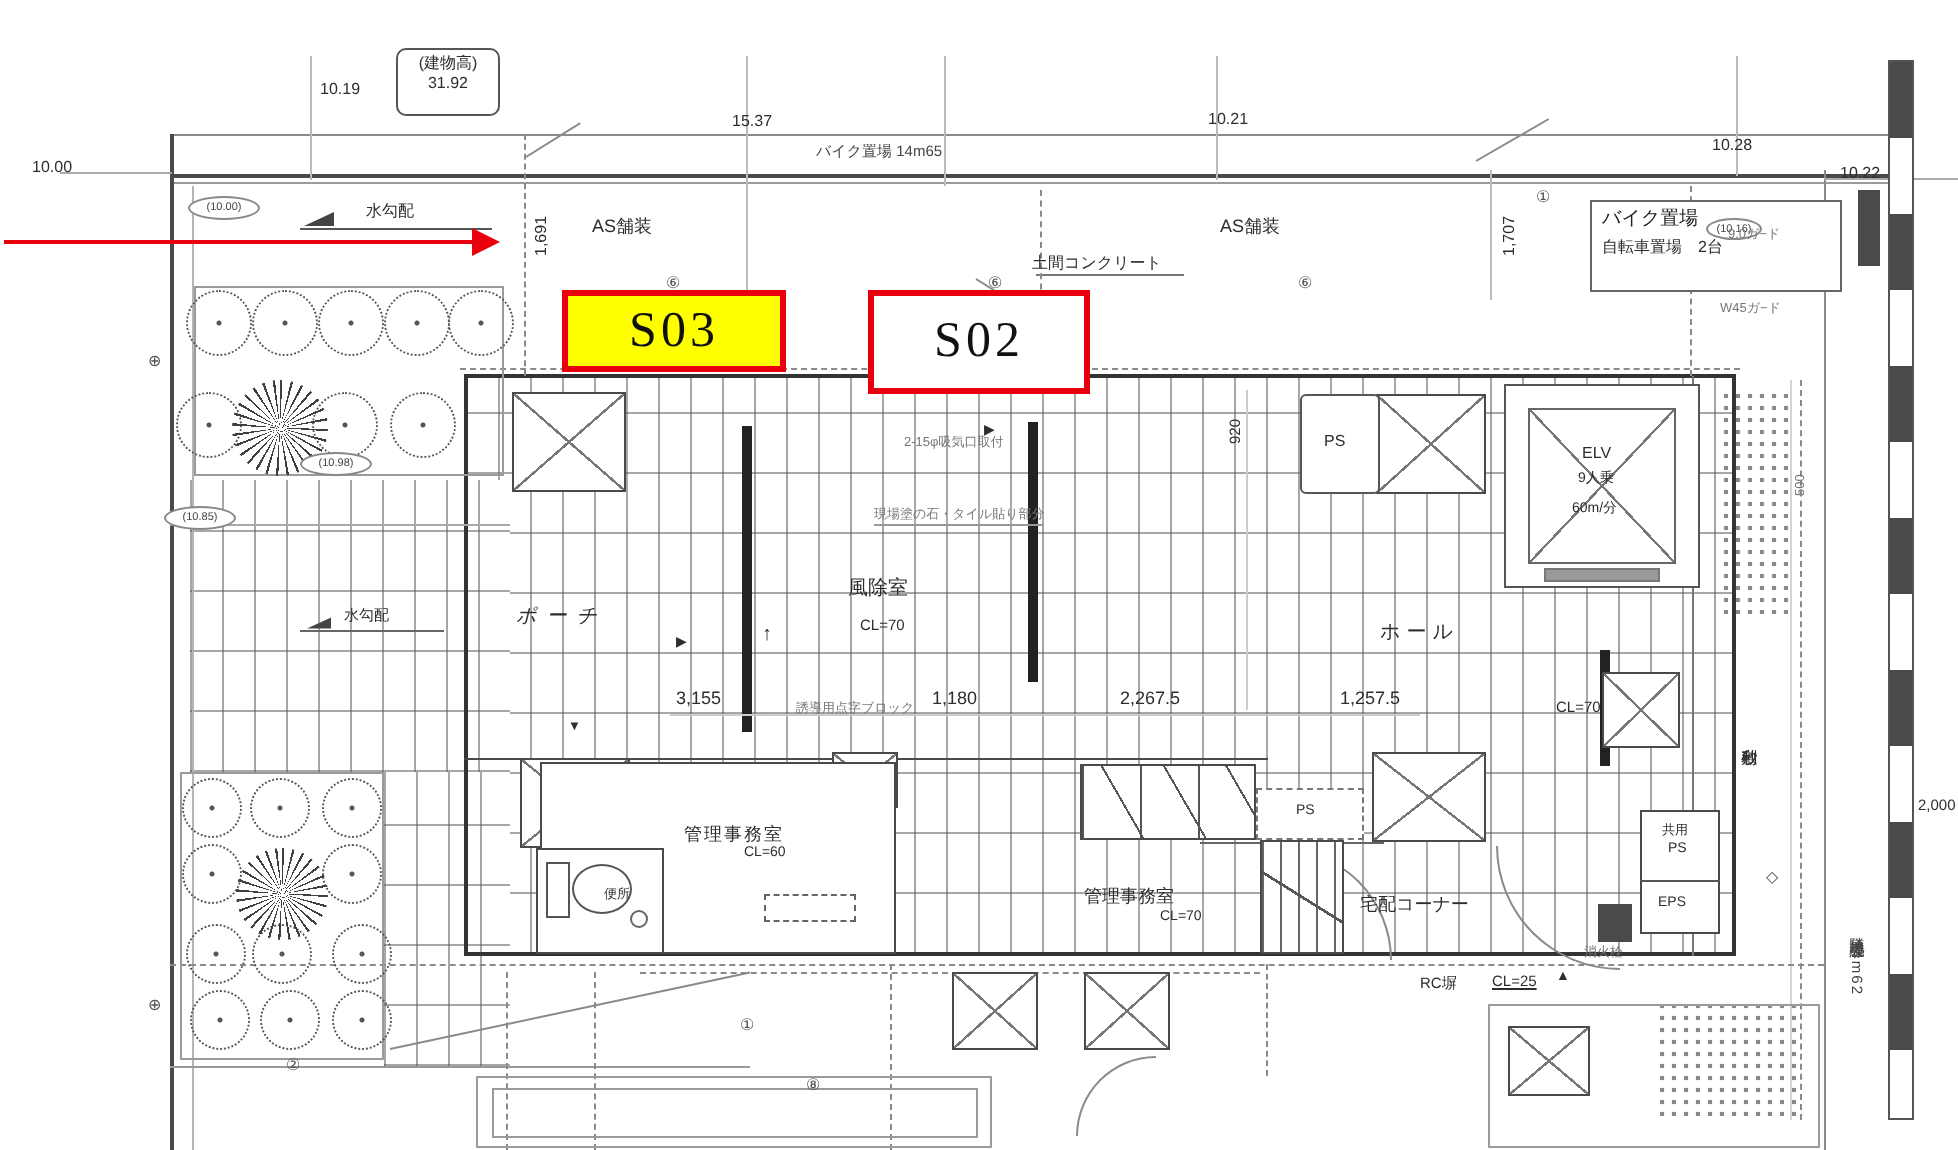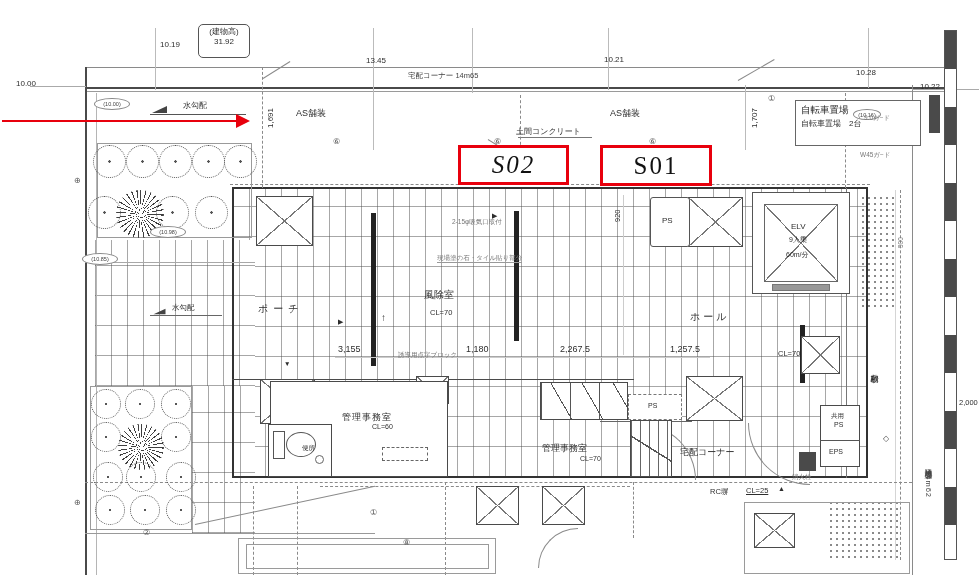--- a/index.html
+++ b/index.html
@@ -169,22 +169,22 @@
   <div class="ln" style="left:799px;top:452px;width:17px;height:19px;background:#4a4a4a;"></div>
 
   <div class="room" style="left:795px;top:100px;width:126px;height:46px;border:1px solid #666;"></div>
 
   <span class="t s8" style="left:16px;top:79px;">10.00</span>
   <span class="t s8" style="left:160px;top:40px;">10.19</span>
   <div class="t" style="left:198px;top:24px;width:52px;height:34px;border:1px solid #555;border-radius:5px;text-align:center;font-size:8px;padding-top:2px;">
     <span>(建物高)</span><br>
     <span>31.92</span>
   </div>
-  <span class="t s8" style="left:366px;top:56px;">13.45</span>
-  <span class="t s75 g" style="left:408px;top:71px;color:#444;">宅配コーナー 14m65</span>
+  <span class="t s8" style="left:366px;top:56px;">15.37</span>
+  <span class="t s75 g" style="left:408px;top:71px;color:#444;">バイク置場 14m65</span>
   <span class="t s8" style="left:604px;top:55px;">10.21</span>
   <span class="t s8" style="left:856px;top:68px;">10.28</span>
   <span class="t s8" style="left:920px;top:82px;">10.22</span>
 
   <div class="oval s55" style="left:94px;top:98px;width:36px;height:12px;">
       <span>(10.00)</span>
     </div>
   <div class="oval s55" style="left:150px;top:226px;width:36px;height:12px;">
       <span>(10.98)</span>
     </div>
@@ -198,26 +198,26 @@
   <div class="tri" style="left:152px;top:106px;"></div>
   <span class="t s8" style="left:183px;top:101px;">水勾配</span>
   <div class="tri" style="left:152px;top:308px;transform:scale(.8);"></div>
   <span class="t s75" style="left:172px;top:303px;">水勾配</span>
 
   <span class="t s9" style="left:296px;top:108px;">AS舗装</span>
   <span class="t s8 rot" style="left:266px;top:128px;">1,691</span>
   <span class="t s8" style="left:516px;top:127px;">土間コンクリート</span>
   <span class="t s9" style="left:610px;top:108px;">AS舗装</span>
   <span class="t s8 rot" style="left:750px;top:128px;">1,707</span>
-  <span class="t s95 dk" style="left:801px;top:104px;">自転車置場</span>
+  <span class="t s95 dk" style="left:801px;top:104px;">バイク置場</span>
   <span class="t s8" style="left:801px;top:119px;">自転車置場　2台</span>
   <span class="t s6 g" style="left:864px;top:114px;">9.0ガ−ド</span>
   <span class="t s6 g" style="left:860px;top:151px;">W45ガ−ド</span>
 
-  <span class="t s10" style="left:258px;top:303px;letter-spacing:5px;">ポーチ</span>
+  <span class="t s10" style="left:258px;top:303px;letter-spacing:5px;font-style:italic;">ポーチ</span>
   <span class="t s10" style="left:424px;top:289px;">風除室</span>
   <span class="t s75" style="left:430px;top:308px;">CL=70</span>
   <span class="t s10" style="left:690px;top:311px;letter-spacing:3px;">ホール</span>
   <span class="t s75" style="left:778px;top:349px;">CL=70</span>
 
   <span class="t s9" style="left:338px;top:344px;">3,155</span>
   <span class="t s9" style="left:466px;top:344px;">1,180</span>
   <span class="t s9" style="left:560px;top:344px;">2,267.5</span>
   <span class="t s9" style="left:670px;top:344px;">1,257.5</span>
   <span class="t s75 rot" style="left:613px;top:222px;">920</span>
@@ -266,19 +266,19 @@
   <span class="mark" style="left:143px;top:528px;">②</span>
   <span class="mark" style="left:370px;top:508px;">①</span>
   <span class="mark" style="left:403px;top:538px;">⑧</span>
   <span class="mark" style="left:74px;top:176px;">⊕</span>
   <span class="mark" style="left:74px;top:498px;">⊕</span>
   <span class="mark" style="left:883px;top:434px;">◇</span>
 
   <div class="ln" style="left:2px;top:120px;width:238px;height:2px;background:#e8000d;"></div>
   <div class="abs" style="left:236px;top:114px;width:0;height:0;border-left:14px solid #e8000d;border-top:7px solid transparent;border-bottom:7px solid transparent;"></div>
 
-  <div class="unit" style="left:458px;top:145px;width:111px;height:40px;font-style:italic;">
+  <div class="unit" style="left:281px;top:145px;width:112px;height:41px;background:#ffff00;">
+    <span>S03</span>
+  </div>
+  <div class="unit" style="left:434px;top:145px;width:111px;height:52px;">
     <span>S02</span>
   </div>
-  <div class="unit" style="left:600px;top:145px;width:112px;height:41px;">
-    <span>S01</span>
-  </div>
 </div>
 
 </body></html>

